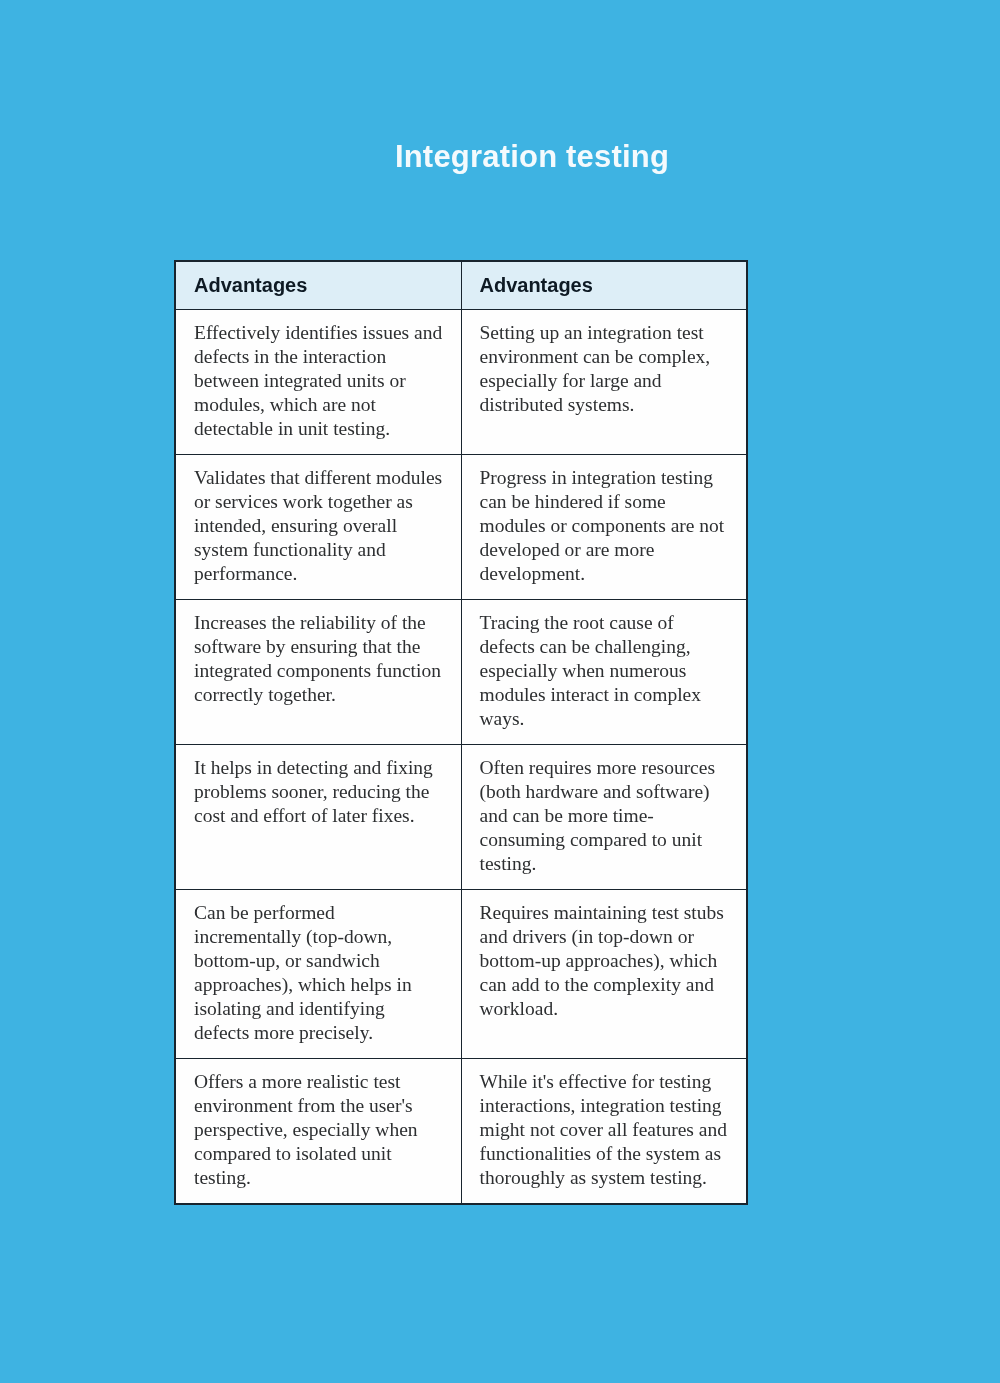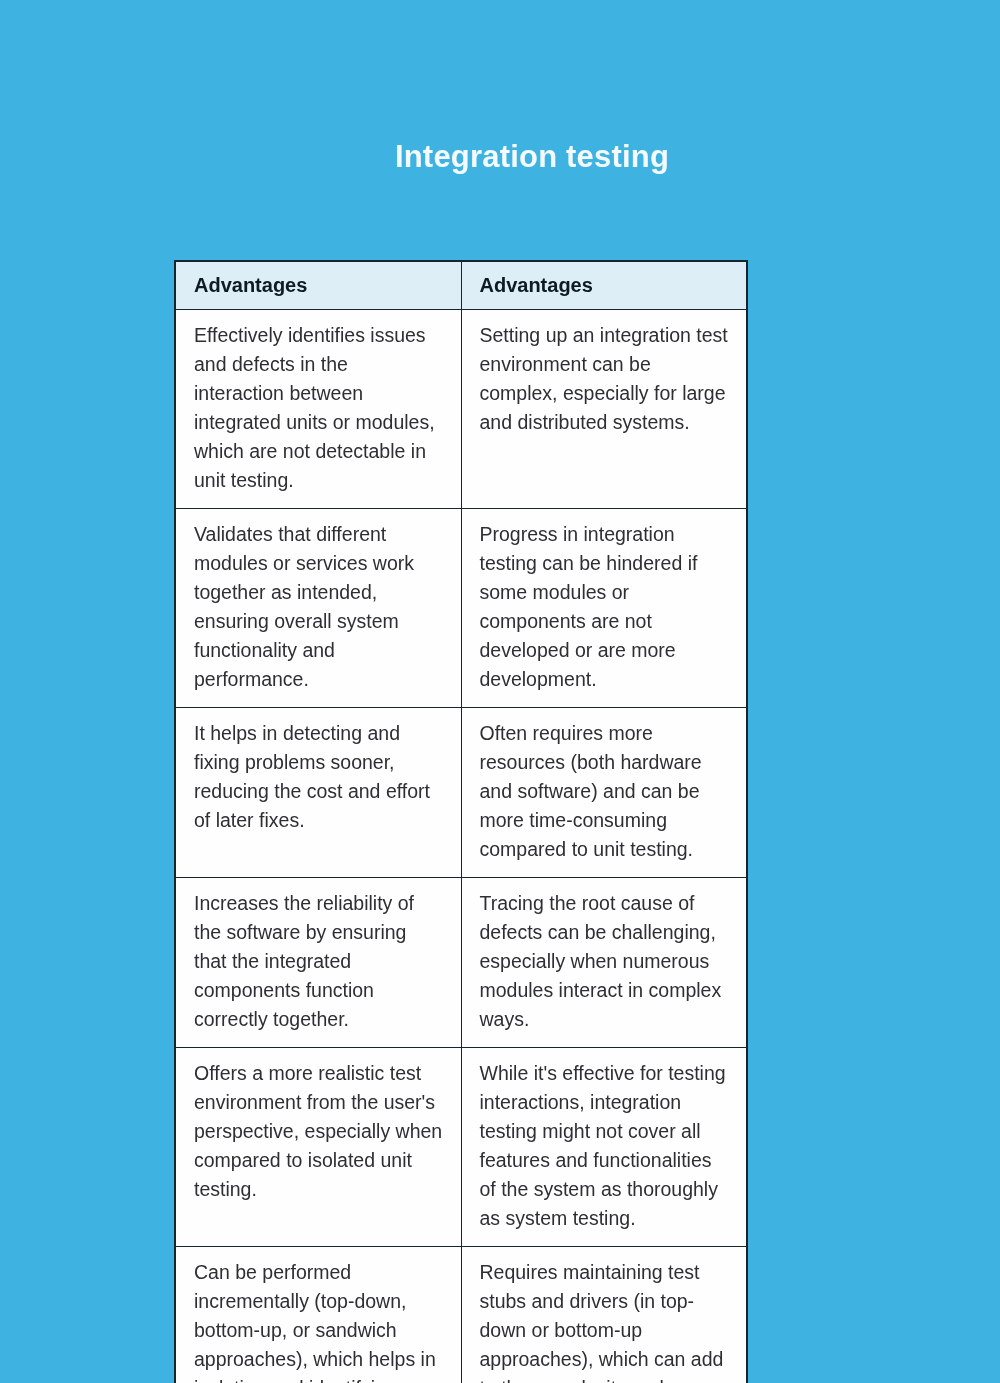--- a/index.html
+++ b/index.html
@@ -60,23 +60,24 @@
     font-size: 20px;
     font-weight: 700;
     height: 48px;
     padding: 6px 18px;
   }
   table.comparison td {
     background: var(--cell-bg);
     color: var(--body-text);
     font-size: 19.5px;
     font-weight: 400;
-    line-height: 29px;
+    line-height: 24px;
     padding: 11px 18px 13px 18px;
     vertical-align: top;
+    font-family: Liberation Serif, serif;
   }
 </style>
 </head>
 <body>
 
 <div class="page">
 
   <h1 class="page-title">Integration testing</h1>
 
   <table class="comparison">
@@ -93,31 +94,31 @@
     <tbody>
       <tr>
         <td>Effectively identifies issues and defects in the interaction between integrated units or modules, which are not detectable in unit testing.</td>
         <td>Setting up an integration test environment can be complex, especially for large and distributed systems.</td>
       </tr>
       <tr>
         <td>Validates that different modules or services work together as intended, ensuring overall system functionality and performance.</td>
         <td>Progress in integration testing can be hindered if some modules or components are not developed or are more development.</td>
       </tr>
       <tr>
+        <td>Increases the reliability of the software by ensuring that the integrated components function correctly together.</td>
+        <td>Tracing the root cause of defects can be challenging, especially when numerous modules interact in complex ways.</td>
+      </tr>
+      <tr>
         <td>It helps in detecting and fixing problems sooner, reducing the cost and effort of later fixes.</td>
         <td>Often requires more resources (both hardware and software) and can be more time-consuming compared to unit testing.</td>
       </tr>
       <tr>
-        <td>Increases the reliability of the software by ensuring that the integrated components function correctly together.</td>
-        <td>Tracing the root cause of defects can be challenging, especially when numerous modules interact in complex ways.</td>
+        <td>Can be performed incrementally (top-down, bottom-up, or sandwich approaches), which helps in isolating and identifying defects more precisely.</td>
+        <td>Requires maintaining test stubs and drivers (in top-down or bottom-up approaches), which can add to the complexity and workload.</td>
       </tr>
       <tr>
         <td>Offers a more realistic test environment from the user's perspective, especially when compared to isolated unit testing.</td>
         <td>While it's effective for testing interactions, integration testing might not cover all features and functionalities of the system as thoroughly as system testing.</td>
-      </tr>
-      <tr>
-        <td>Can be performed incrementally (top-down, bottom-up, or sandwich approaches), which helps in isolating and identifying defects more precisely.</td>
-        <td>Requires maintaining test stubs and drivers (in top-down or bottom-up approaches), which can add to the complexity and workload.</td>
       </tr>
     </tbody>
   </table>
 
 </div>
 
 </body></html>

